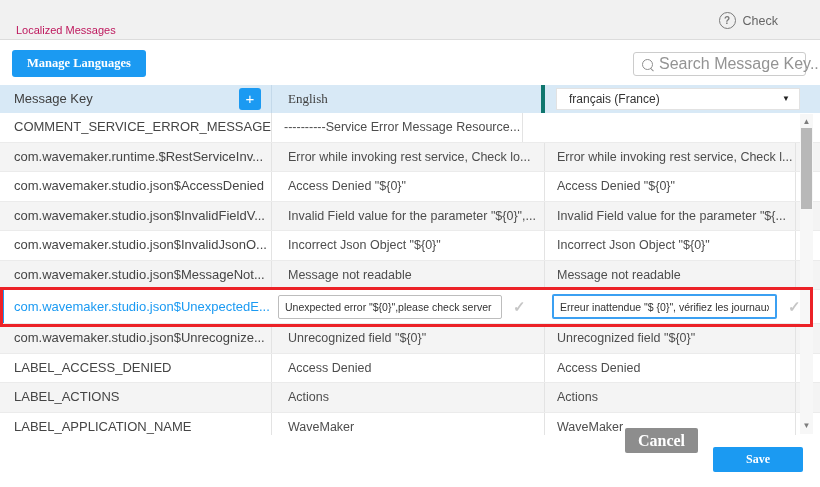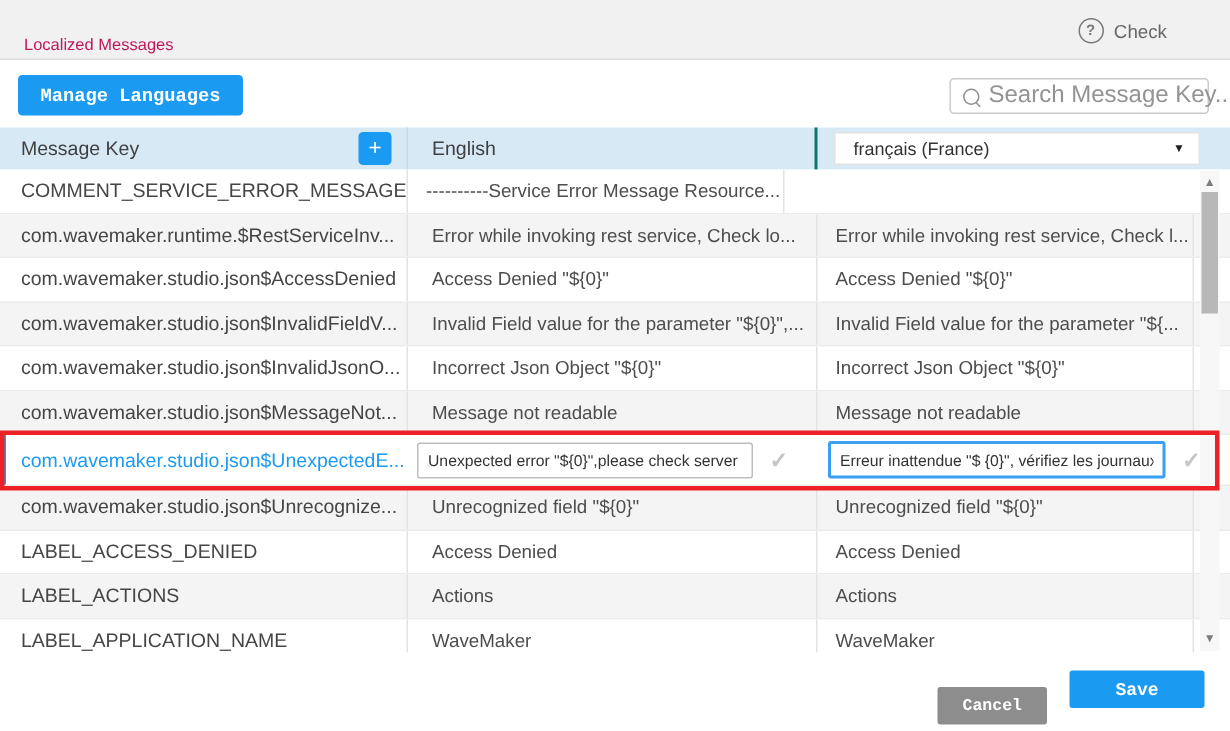--- a/index.html
+++ b/index.html
@@ -11,39 +11,39 @@
   
   .titlebar { position:absolute; left:0; top:0; width:820px; height:40px;
     background:#f1f1f1; border-bottom:1px solid #dcdcdc; box-sizing:border-box; }
   .page-title { position:absolute; left:16px; top:24px; font-size:11px; color:#be185d; }
   .help { position:absolute; right:42px; top:12px; display:flex; align-items:center; gap:7px;
     color:#666; font-size:12.5px; cursor:pointer; }
   .help-circle { width:15px; height:15px; border:1.3px solid #7a7a7a; border-radius:50%;
     color:#7a7a7a; font-size:10px; line-height:15px; text-align:center; font-weight:bold; }
   
   .btn { border:none; border-radius:3px; color:#fff; cursor:pointer;
-    font-family:Liberation Mono, monospace;text-align:center; }
+    font-family:Liberation Serif, serif;text-align:center; }
   .manage-btn { position:absolute; left:12px; top:50px; height:27px; padding:0 15px;
     background:var(--accent,#1b9af2); font-size:12.5px; font-weight:bold; }
   .search-box { position:absolute; left:633px; top:52px; width:173px; height:24px;
     border:1px solid #ccc; border-radius:3px; box-sizing:border-box;
     display:flex; align-items:center; padding-left:8px; background:#fff; }
   .mag { position:relative; width:9px; height:9px; border:1.4px solid #8f8f8f;
     border-radius:50%; flex:0 0 auto; }
   .mag::after { content:""; position:absolute; left:8px; top:8px; width:4px; height:1.4px;
     background:#8f8f8f; transform:rotate(45deg); transform-origin:0 0; }
   .search-input { flex:1; border:none; outline:none; background:transparent;
     font-size:16px; color:#555; padding:0 6px; font-family:"Liberation Sans",sans-serif; }
   .search-input::placeholder { color:#939393; }
   
   .thead { position:absolute; left:0; top:85px; width:820px; height:28px;
     background:var(--header_bg,#d8e9f6); display:flex; font-size:13px; color:#3f3f3f; }
   .th { box-sizing:border-box; line-height:28px; white-space:nowrap; }
   .th-key { width:272px; padding-left:14px; border-right:1px solid #c4d9ea; position:relative; }
-  .th-en  { width:273px; padding-left:16px; border-right:2px solid #0f766e; }
+  .th-en  { width:273px; padding-left:16px; border-right:4px solid #0f766e;font-family:Liberation Serif, serif; }
   .th-lang{ flex:1; position:relative; }
   .plus-btn { position:absolute; right:10px; top:3px; width:22px; height:22px;
     background:var(--accent,#1b9af2); color:#fff; border:none; border-radius:3px;
     font-size:15px; line-height:20px; text-align:center; padding:0; cursor:pointer; }
   .lang-select { position:absolute; left:11px; top:3px; right:20px; height:22px;
     background:#fff; border:1px solid #e2e2e2; box-sizing:border-box;
     font-size:12px; color:#333; line-height:20px; padding-left:12px; cursor:pointer; }
   .lang-arrow { position:absolute; right:9px; top:0; font-size:8px; color:#222; line-height:20px; }
   
   .tbody { position:absolute; left:0; top:113px; width:820px; height:322px; overflow:hidden; }
@@ -74,22 +74,22 @@
     pointer-events:none; z-index:6; }
   
   .scrollbar { position:absolute; left:800px; top:114px; width:13px; height:320px;
     background:#f7f7f7; }
   .sb-arrow { position:absolute; left:0; width:13px; text-align:center; font-size:8px;
     color:#7c7c7c; cursor:pointer; line-height:10px; }
   .sb-up { top:3px; } .sb-down { bottom:3px; }
   .sb-thumb { position:absolute; left:1px; top:14px; width:11px; height:81px;
     background:#b8b8b8; cursor:grab; }
   
-  .cancel-btn { position:absolute; left:625px; top:458px; width:73px; height:25px;
-    background:var(--cancel,#8d8d8d); font-size:11px; font-weight:bold; border-radius:2px; }
+  .cancel-btn { position:absolute; left:625px; top:428px; width:73px; height:25px;
+    background:var(--cancel,#8d8d8d); font-size:16px; font-weight:bold; border-radius:2px; }
   .save-btn { position:absolute; left:713px; top:447px; width:90px; height:25px;
     background:var(--accent,#1b9af2); font-size:12px; font-weight:bold; border-radius:2px; }
 </style>
 </head>
 <body>
 
 <div class="app">
 
   <div class="titlebar">
     <div class="page-title">Localized Messages</div>

